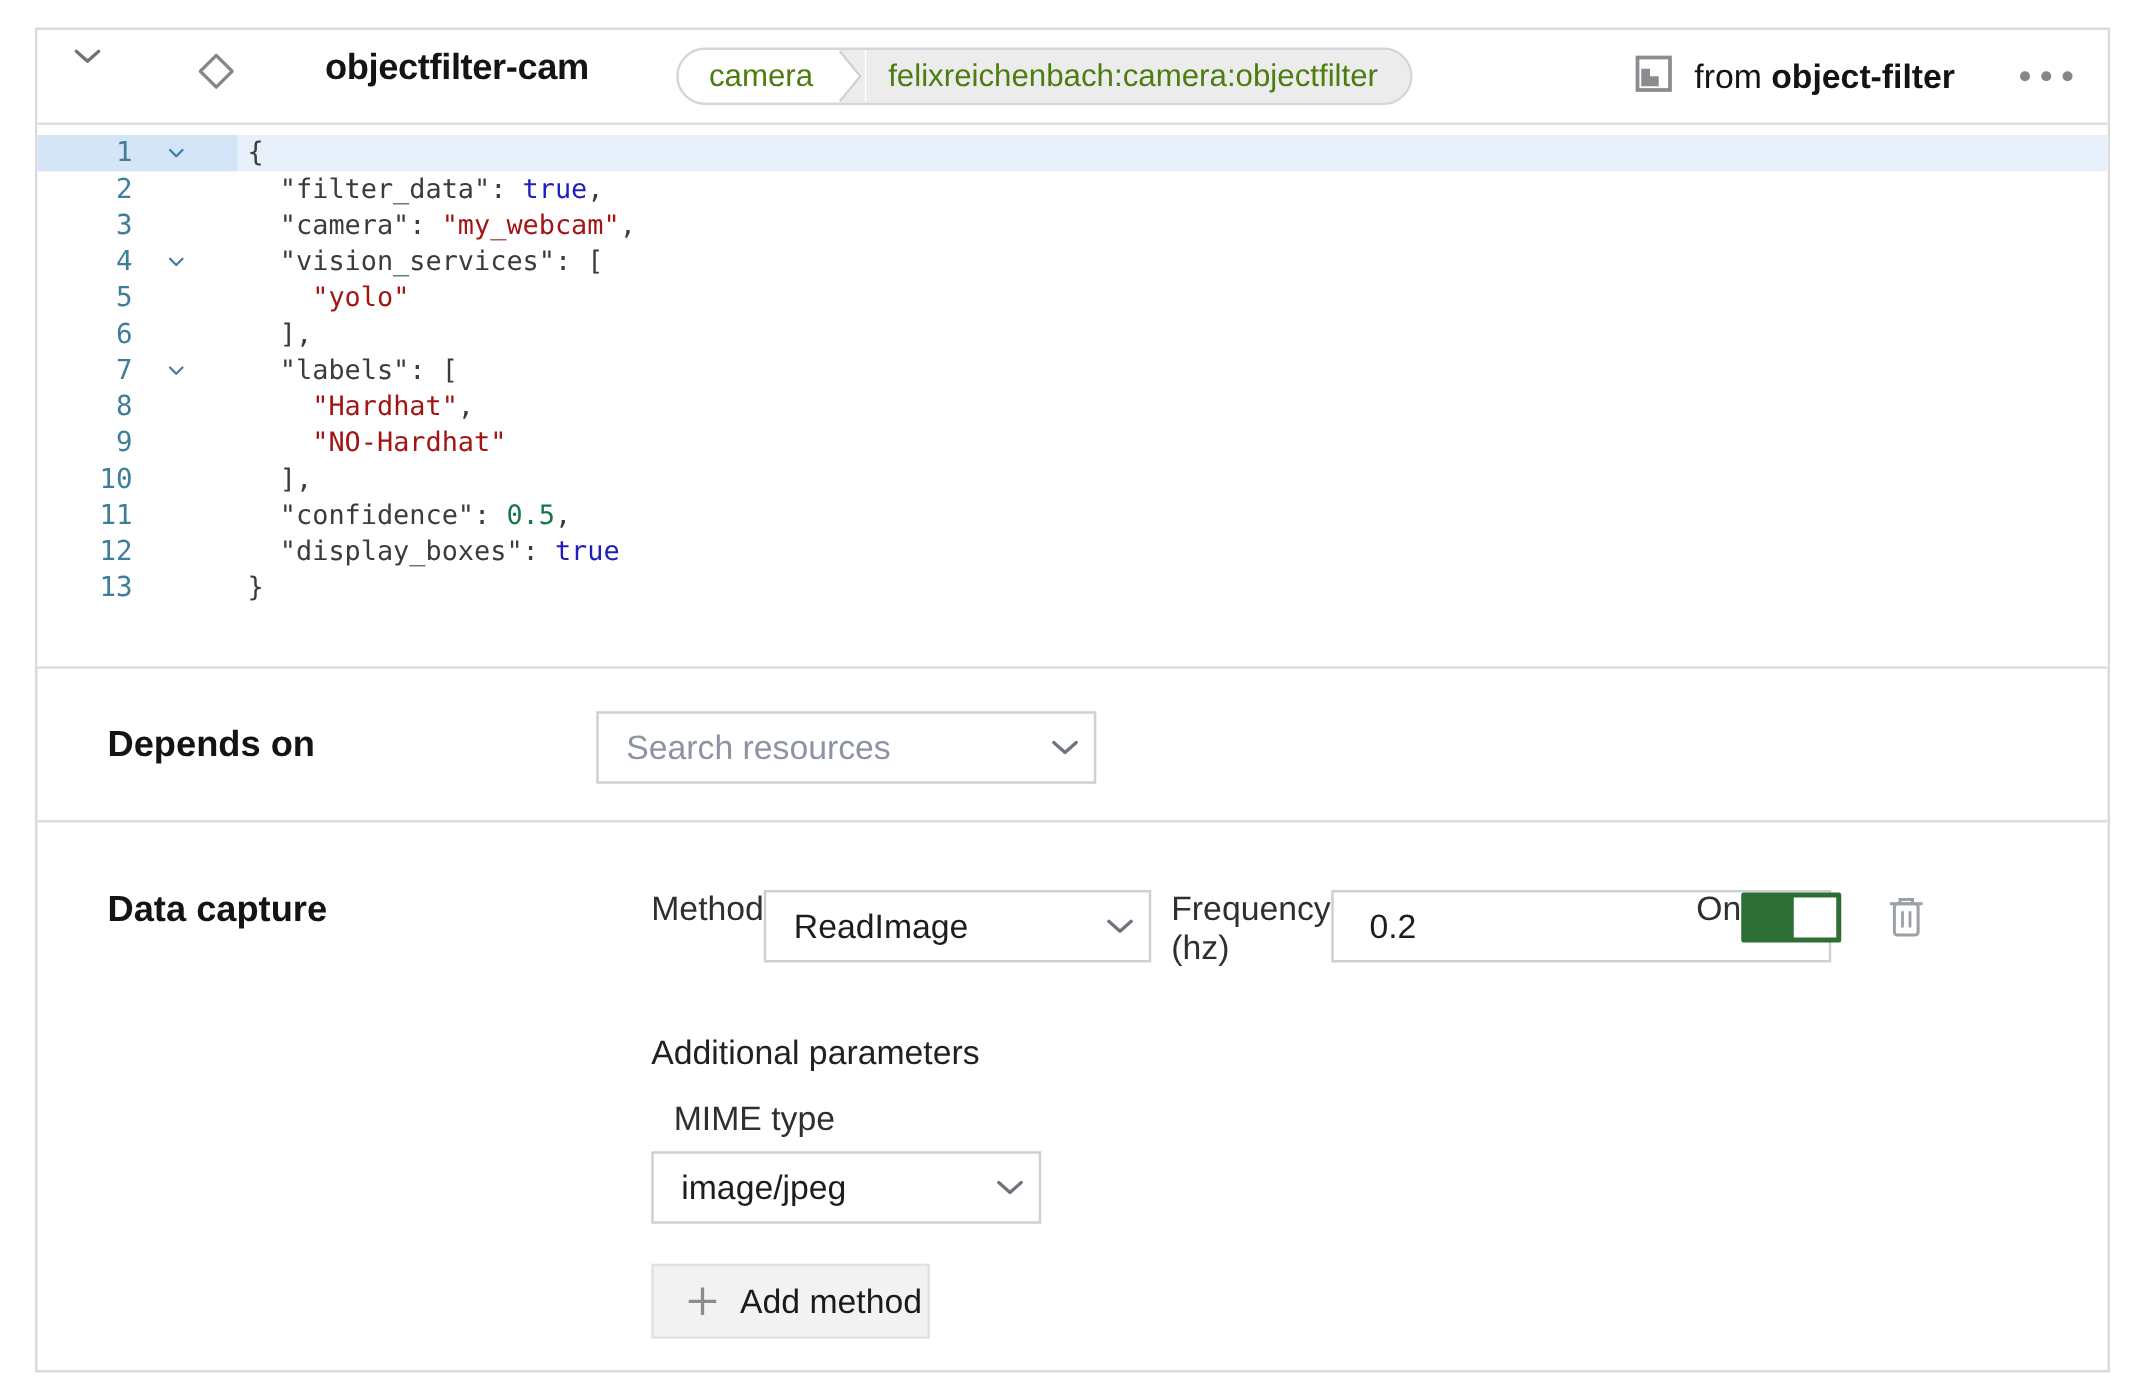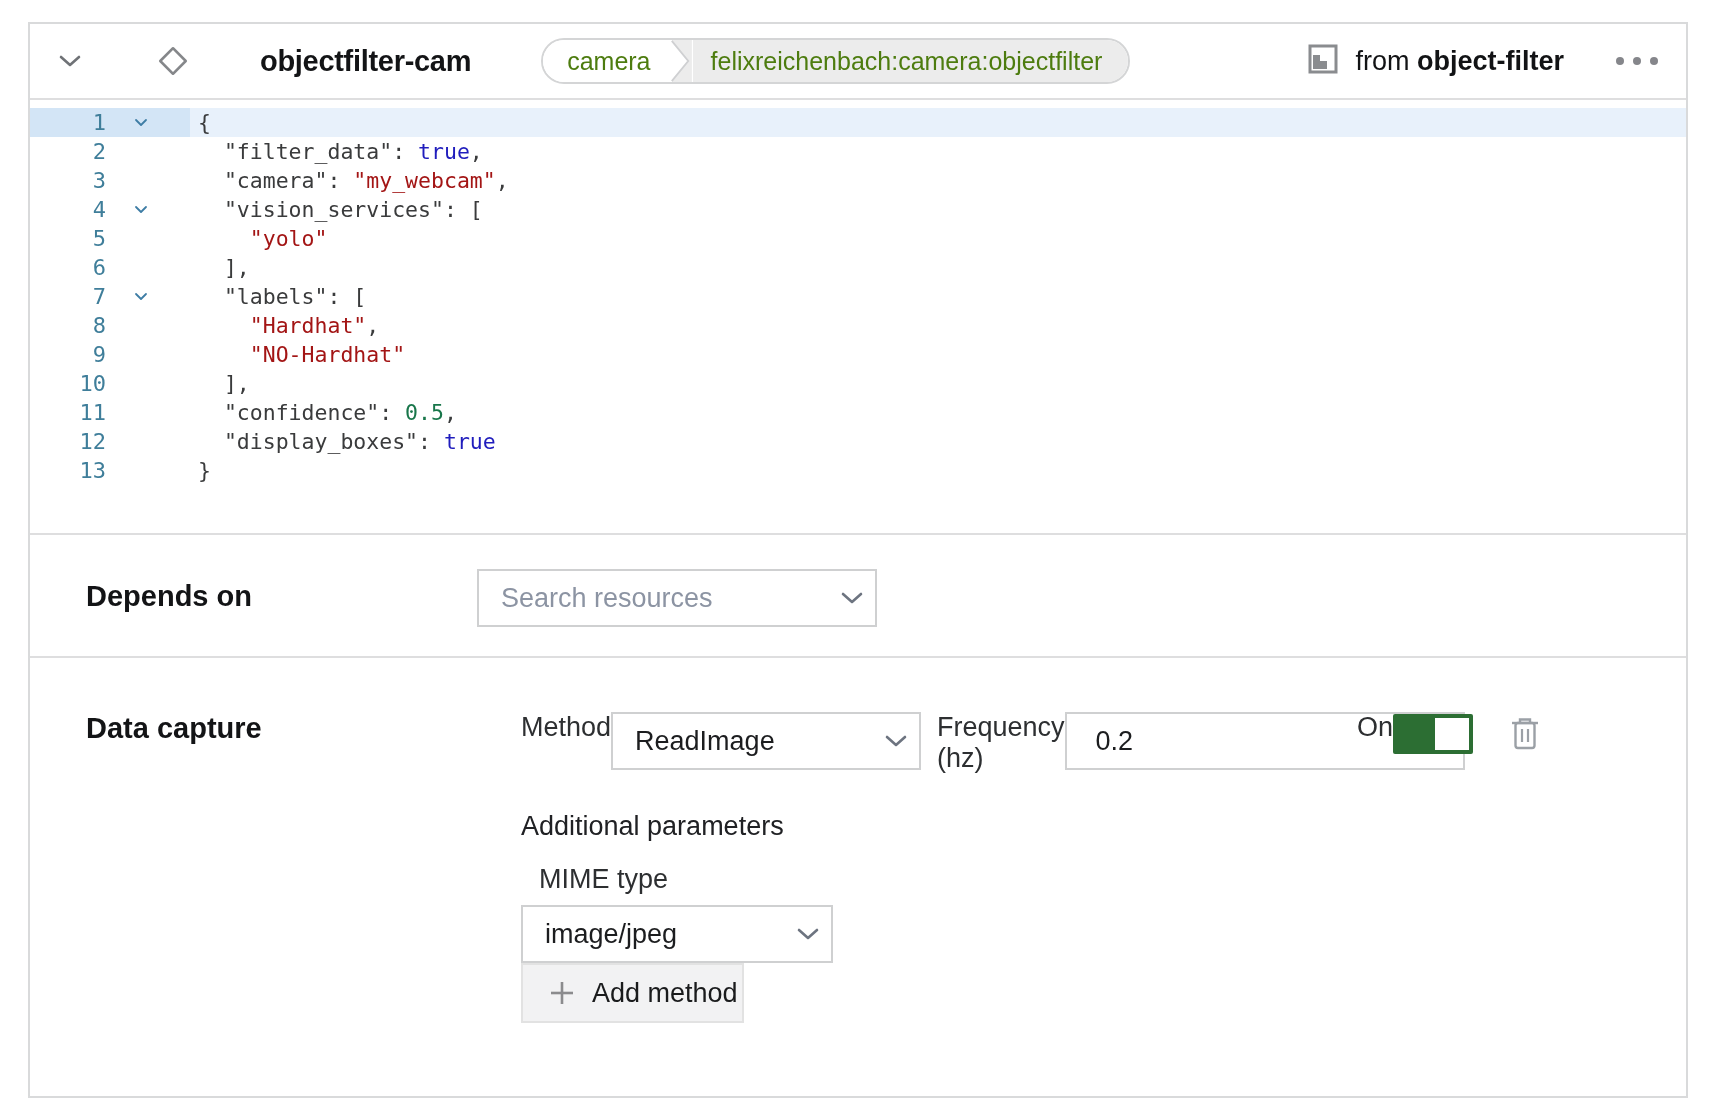--- a/index.html
+++ b/index.html
@@ -11,21 +11,21 @@
   }
   .panel{
     position:absolute; left:28px; top:22px; width:1660px; height:1076px;
     background:#fff; border:2px solid #d9dadb; display:flex; flex-direction:column;
   }
   
   .hdr{
     height:76px; flex:none; display:flex; align-items:center;
     padding:0 28px; border-bottom:2px solid #dededf; background:#fff;
   }
-  .hdr-left{ display:flex; align-items:center; min-width:0;gap:48px; }
+  .hdr-left{ display:flex; align-items:flex-start; min-width:0;gap:48px; }
   .icon-btn{ display:flex; align-items:center; justify-content:center; cursor:pointer; background:none; border:none; padding:0; }
   .collapse{ margin-right:24px; }
   .diamond{ margin-right:20px; }
   .card-title{ font-size:29px; font-weight:bold; color:#131416; letter-spacing:-0.3px; margin-right:22px; white-space:nowrap; }
   .pill{
     display:flex; align-items:center; height:46px; border:2px solid #d4d5d6;
     border-radius:24px; overflow:hidden; font-size:25px; color:#4d7c0f; white-space:nowrap;
   }
   .pill-left{ background:#fff; height:100%; display:flex; align-items:center; padding:0 16px 0 24px; }
   .pill-sep{ height:100%; flex:none; display:block; }
@@ -73,25 +73,25 @@
   .grp{ display:flex; flex-direction:row; }
   .grp-method{ width:400px; margin-right:16px; }
   .grp-freq{ width:400px; margin-right:20px; }
   .toggle-row{ display:flex; align-items:center; }
   .toggle{
     width:80px; height:40px; background:#2c6e33; border-radius:2px;
     position:relative; cursor:pointer; flex:none;
   }
   .toggle .knob{ position:absolute; top:4px; right:4px; bottom:4px; width:34px; background:#fff; }
   .trash{ margin-left:37px; cursor:pointer; display:flex; }
-  .addl-label{ font-size:27px; color:#202124; margin-top:24px; }
+  .addl-label{ font-size:27px; color:#202124; margin-top:40px; }
   .mime-label{ font-size:27px; color:#2d2f31; margin-top:22px; margin-bottom:10px;margin-left:18px; }
   .selectbox.mime{ width:312px; }
   .add-btn{
-    display:inline-flex; align-items:center; width:223px; height:60px;
+    margin-top:32px; display:inline-flex; align-items:center; width:223px; height:60px;
     background:#f2f2f3; border:2px solid #e2e2e2; padding:0 0 0 26px; cursor:pointer;
     font-size:27px; color:#1a1b1c; font-family:"Liberation Sans", sans-serif; gap:17px;
   }
 </style>
 </head>
 <body>
 
 <div class="panel">
 
   <div class="hdr">

